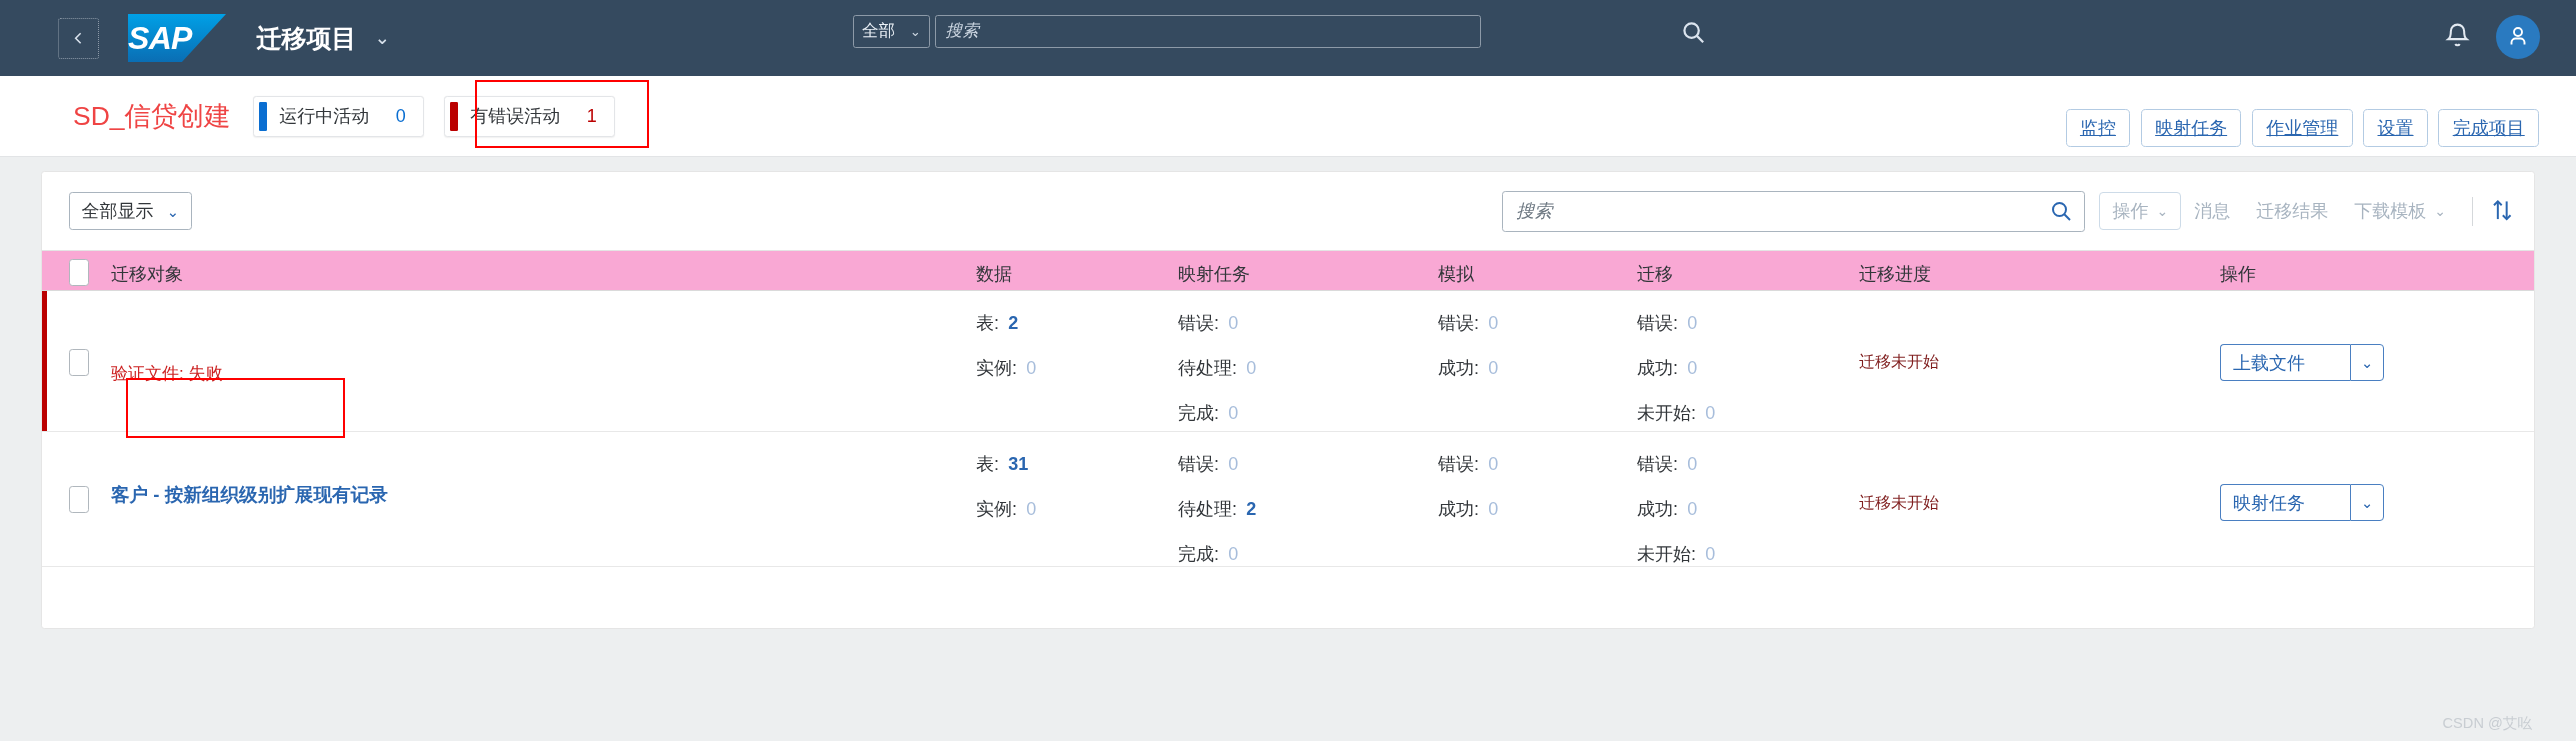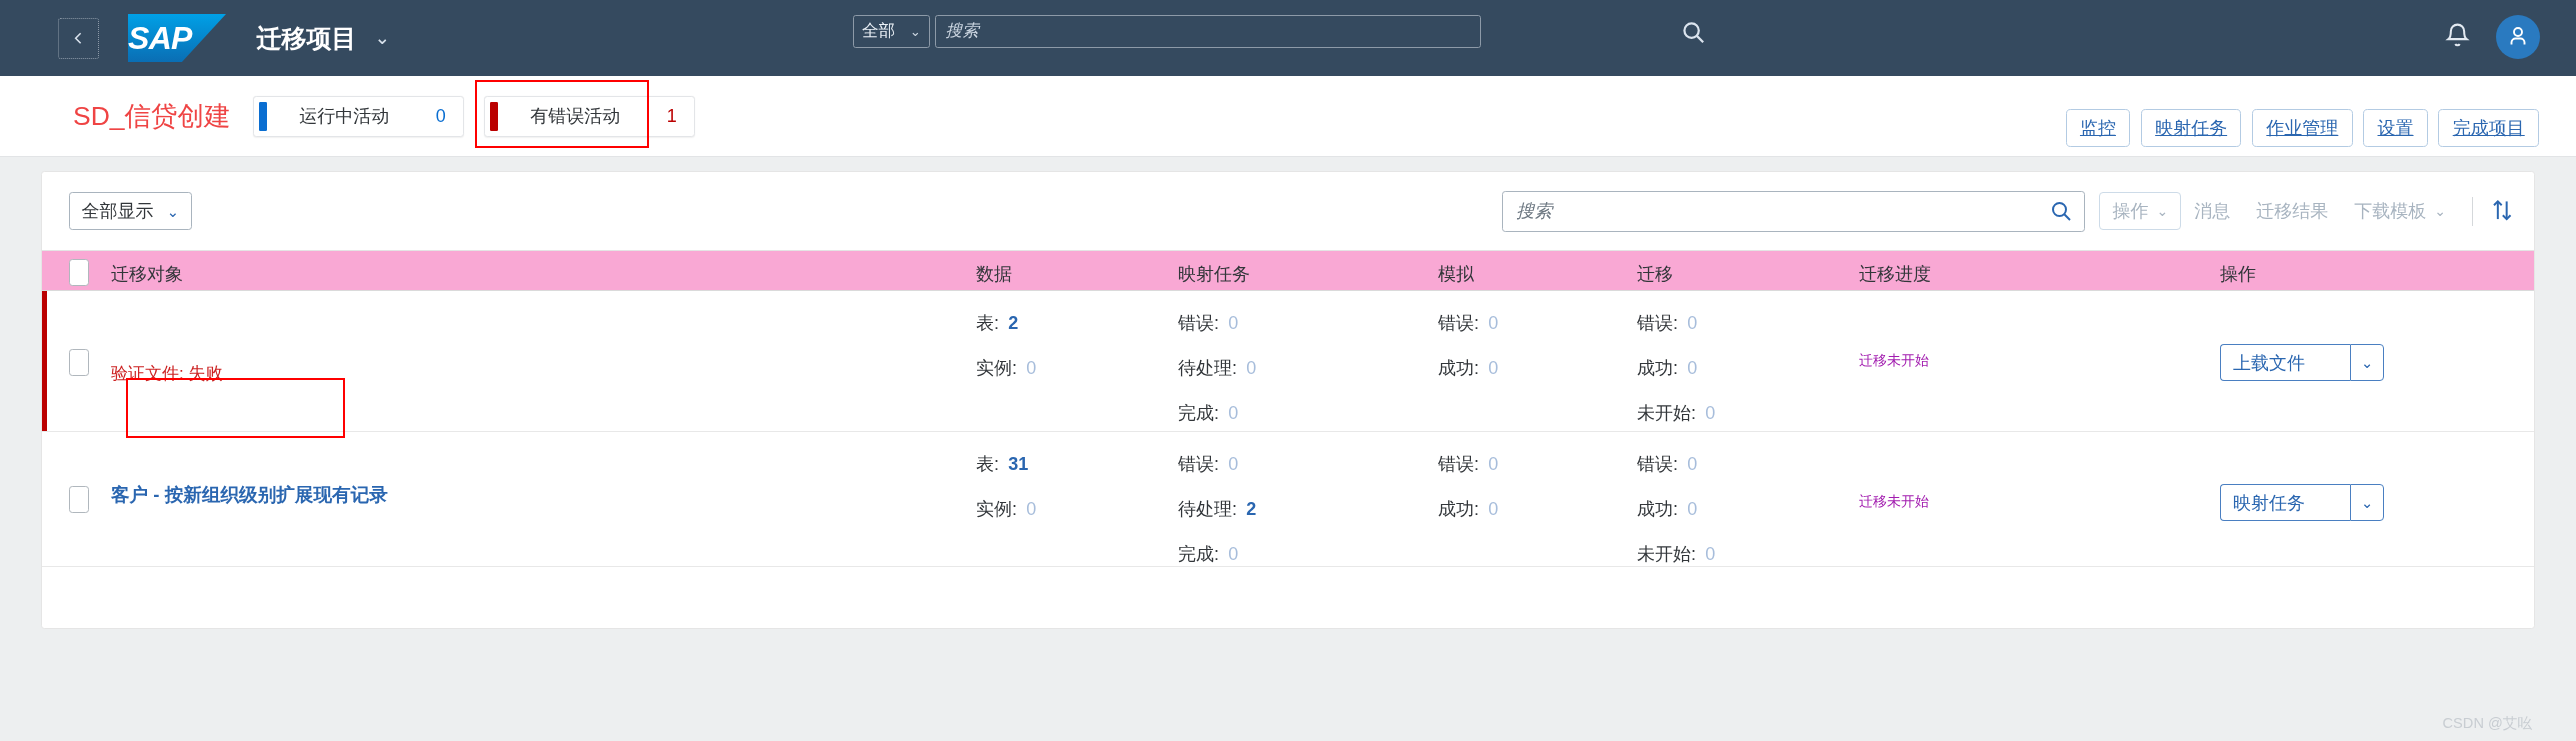--- a/index.html
+++ b/index.html
@@ -85,21 +85,20 @@
   }
   .proj-name {
     margin-left: 73px; font-size: 26.5px; color: #ef4444; font-weight: normal;
     white-space: nowrap;
   }
   .kpi-row { display: flex; align-items: center; margin-left: 22.5px; gap: 20px; }
   .kpi {
     height: 41px; background: #fff; border: 0.7px solid #e3e5e8; border-radius: 3.3px;
     display: flex; align-items: center; padding-right: 17px; cursor: pointer;
     box-shadow: 0 0.7px 1.3px rgba(0,0,0,0.06);
-    gap: 20px;
   }
   .kpi .bar { width: 8px; height: 29px; border-radius: 1.3px; margin: 0 12px 0 5.3px; }
   .kpi .lbl { font-size: 18px; color: #32363a; }
   .kpi .val { font-size: 18px; margin-left: 26.5px; }
 
   .title-actions {
     position: absolute; right: 37px; top: 33px;
     display: flex; align-items: center; gap: 10.6px;
   }
   .tbtn {
@@ -168,21 +167,21 @@
   }
 
   .kv { position: absolute; font-size: 18px; color: #32363a; white-space: nowrap; }
   .kv .num { color: #a7bddb; margin-left: 9.3px; }
   .kv .num.hl { color: #2a66b0; font-weight: bold; }
   .obj-link {
     position: absolute; font-size: 18.6px; color: #2a66b0; font-weight: bold;
     cursor: pointer; white-space: nowrap;
   }
   .err-text { font-size: 17px; color: #cc2222; white-space: nowrap; }
-  .progress-text { position: absolute; font-size: 14px; color: #a21caf; white-space: nowrap; }
+  .progress-text { position: absolute; font-size: 16px; color: #7f1d1d; white-space: nowrap; }
 
   .split-btn {
     position: absolute; display: flex; align-items: stretch; cursor: pointer;
   }
   .split-btn .main {
     width: 130px; height: 37px; border: 0.7px solid #4a7fc1; border-right: none;
     border-radius: 4px 0 0 4px; background: #fff; color: #2a66b0; font-size: 18px;
     display: flex; align-items: center; padding-left: 12px;
   }
   .split-btn .arrow {

